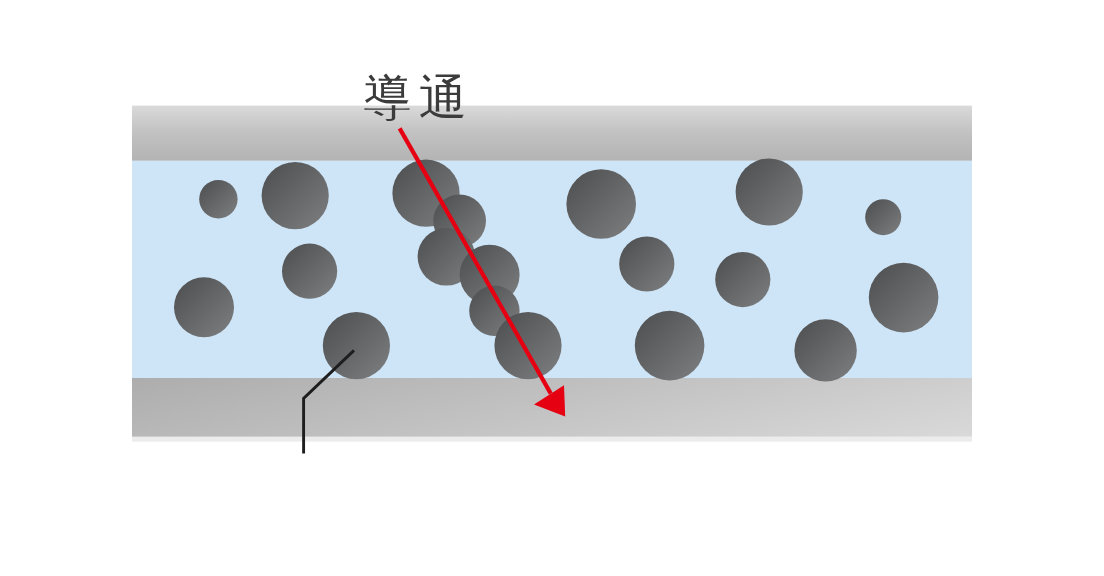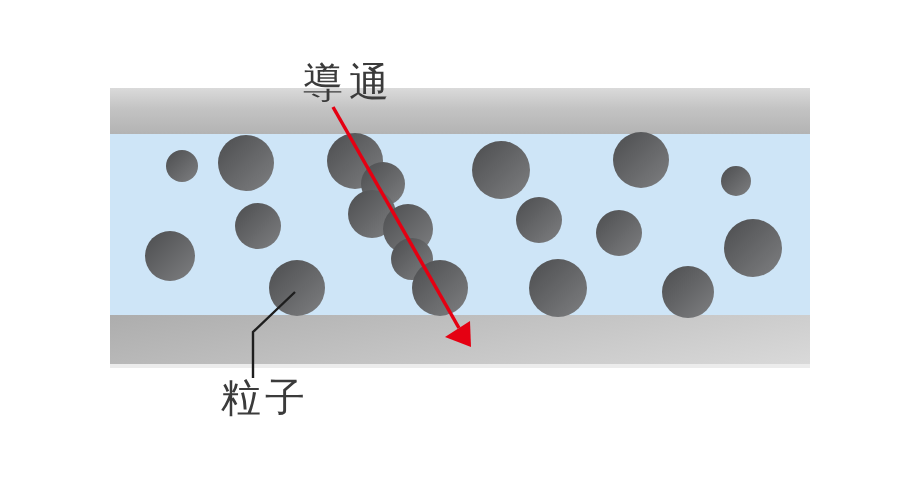--- a/index.html
+++ b/index.html
@@ -80,15 +80,14 @@
         <circle cx="753" cy="248" r="29" fill="url(#pgrad)"></circle>
         <circle cx="688" cy="292" r="26" fill="url(#pgrad)"></circle>
       </g>
     <line id="arrow-line" x1="333" y1="107" x2="459" y2="328" stroke="#e50012" stroke-width="3.5"></line>
     <polygon id="arrow-head" points="445,337 470,321 471,347" fill="#e50012"></polygon>
     <polyline id="leader-line" points="295,292 253,332 253,378" fill="none" stroke="#1e1e1e" stroke-width="2.4"></polyline>
   </svg>
 
   <div class="lbl lbl-conduction" id="lbl-conduction" style="color: rgb(59, 59, 59);">導通</div>
 
-  <div class="lbl lbl-particle" id="lbl-particle" style="color: rgb(59, 59, 59);">粒子</div>
 
 </div>
 
 </body></html>

